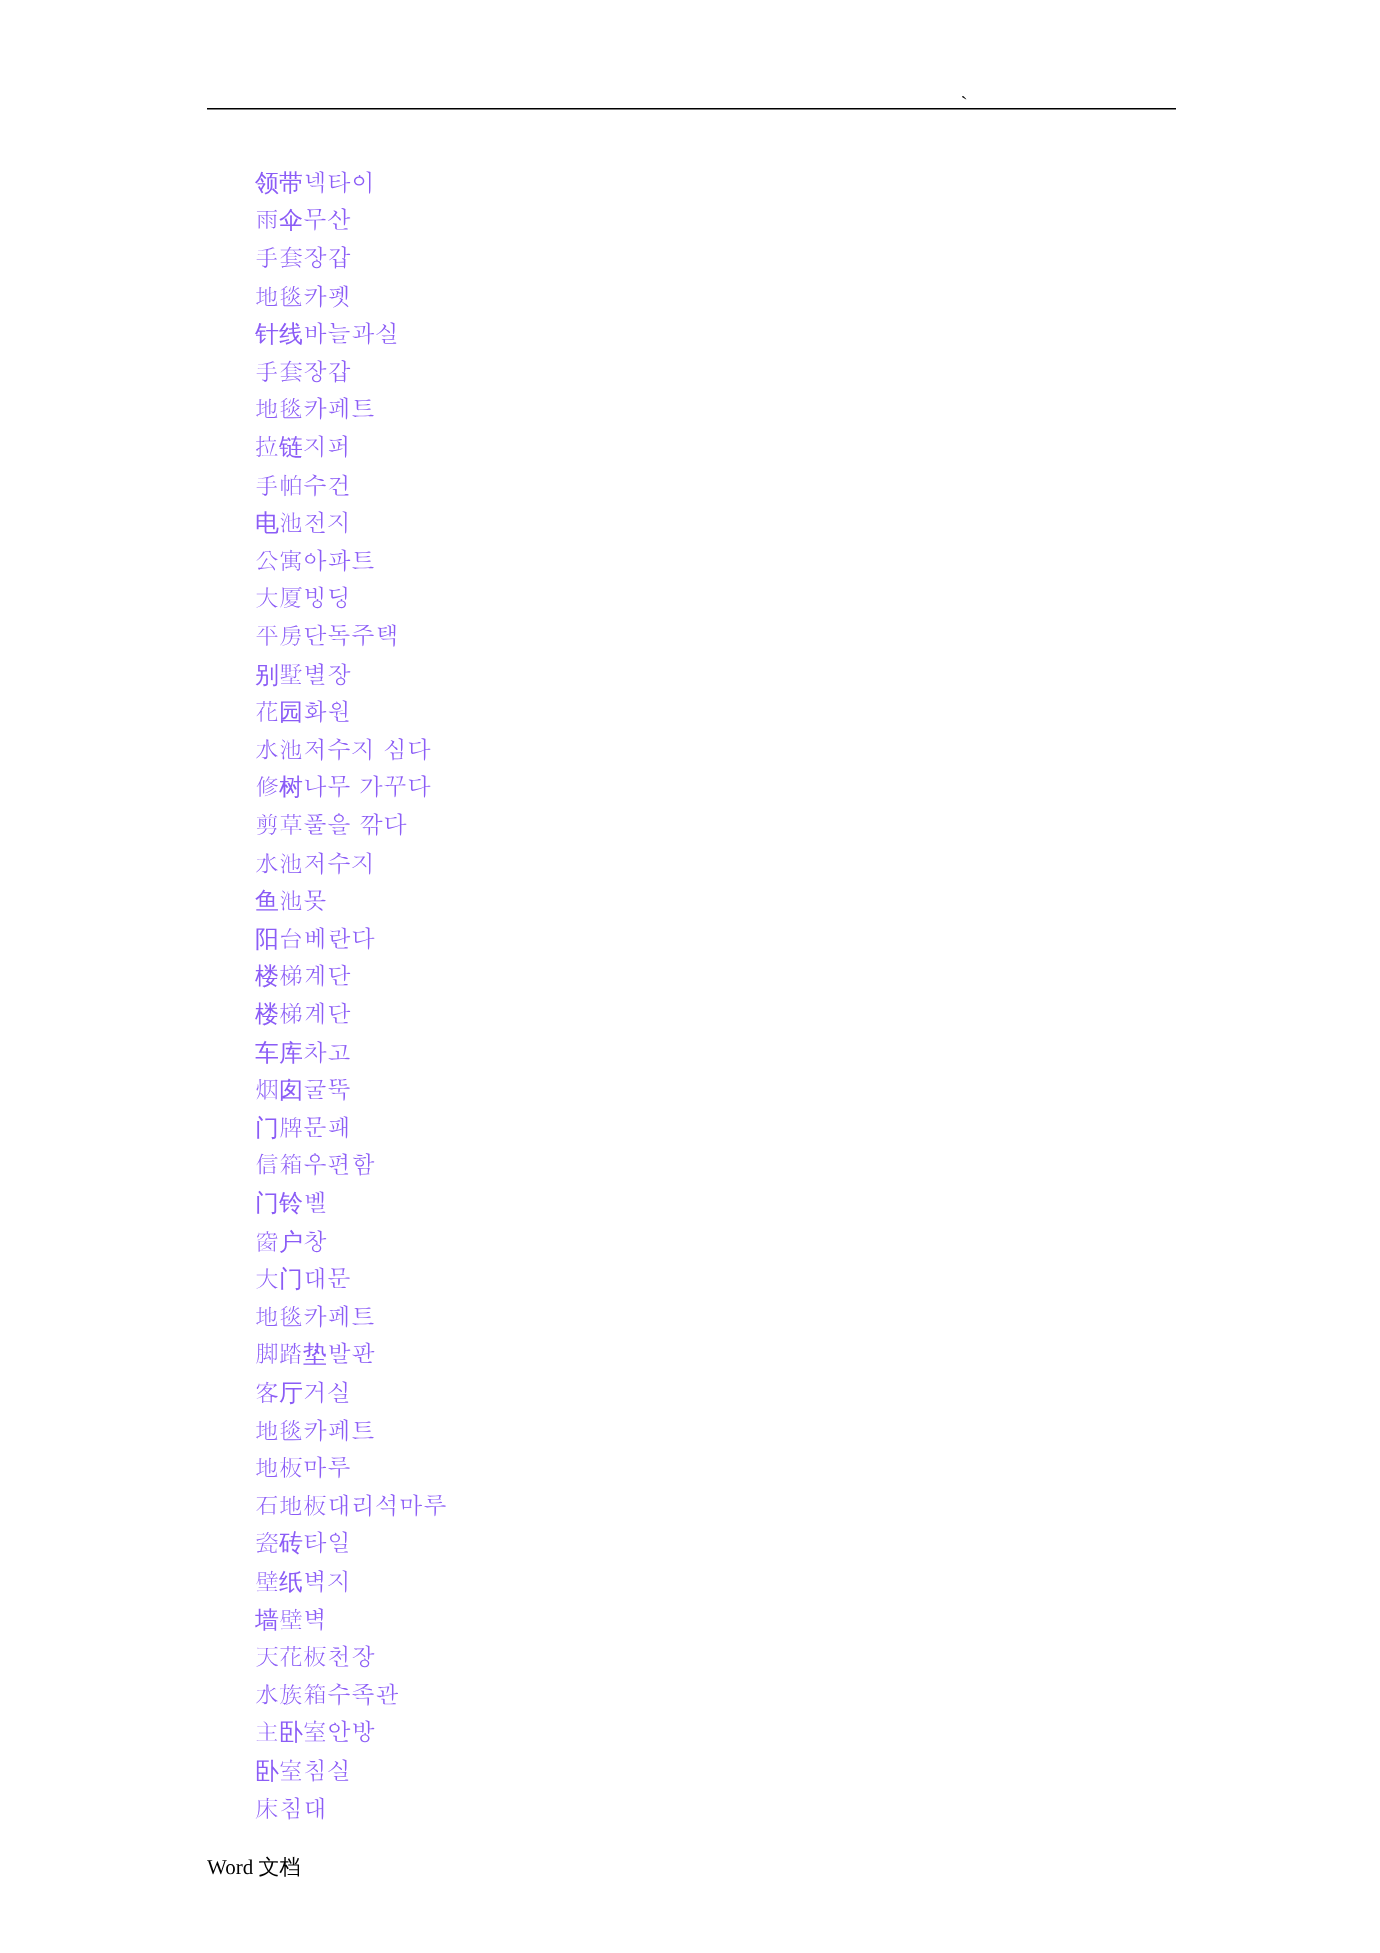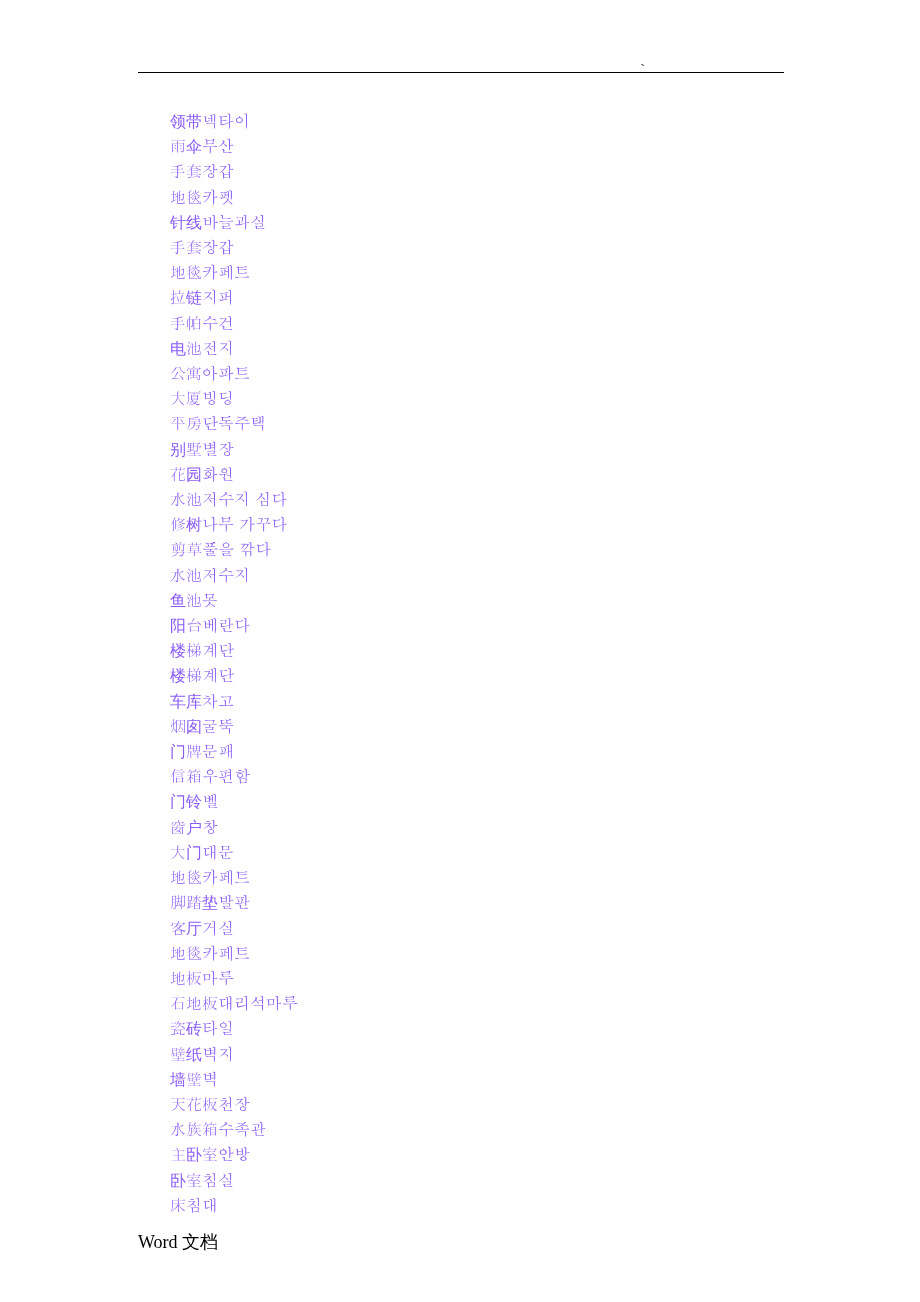--- a/index.html
+++ b/index.html
@@ -38,21 +38,21 @@
     line-height: 25.2px;
     color: #8b5cf6;
   }
   .content div {
     white-space: pre;
   }
   .footer {
     position: absolute;
     bottom: 48px;
     left: 138px;
-    font-size: 18px;
+    font-size: 14px;
     color: #000;
     font-family: "SimSun", serif;
   }
 </style>
 </head>
 <body>
 
 <div class="page">
   <span class="backtick">`</span>
   <div class="hr-top"></div>

